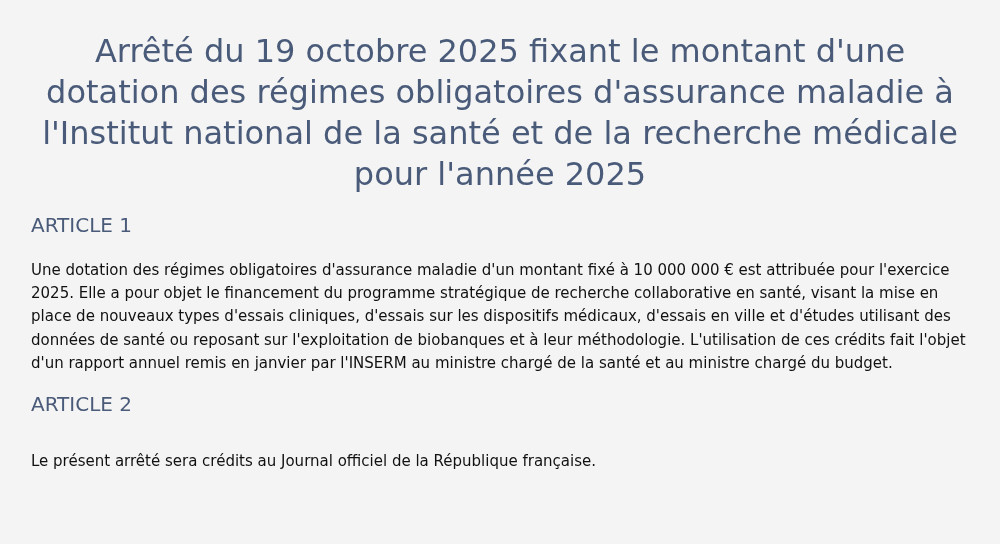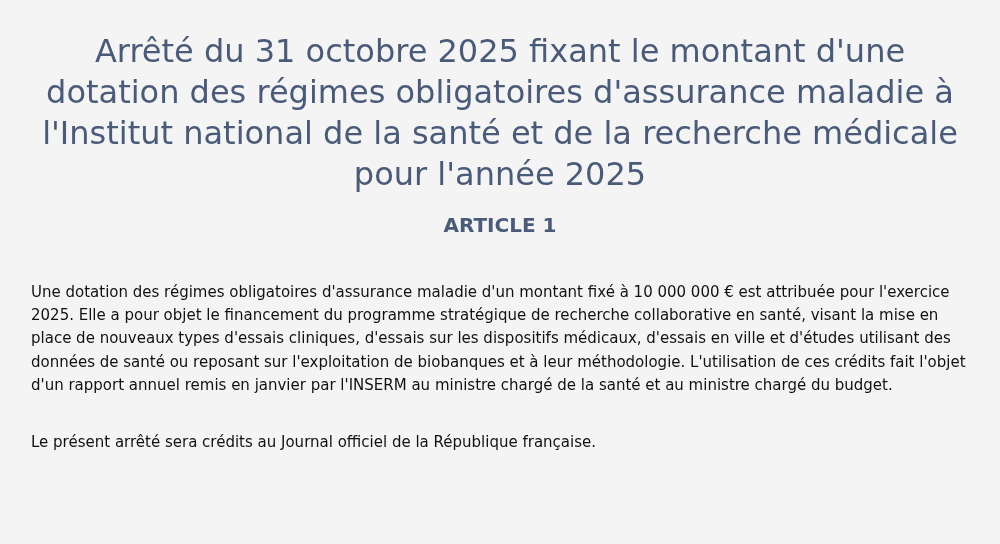--- a/index.html
+++ b/index.html
@@ -21,45 +21,45 @@
     }
     .title {
       margin: 31px 0 0 0;
       font-size: 32px;
       line-height: 41px;
       font-weight: normal;
       text-align: center;
       color: #4a5b7a;
     }
     .article-heading {
-      text-align: center;
-      font-weight: bold;
+      font-weight: normal;
       font-size: 20px;
       line-height: 24px;
       color: #4a5b7a;
       margin: 0;
     }
     .article-heading.a1 { margin-top: 18px; }
     .article-heading.a2 { margin-top: 17px; }
     .article-body {
       font-size: 15px;
       line-height: 23.2px;
       margin: 0;
       color: #111111;
     }
-    .article-body.b1 { margin-top: 44px; }
+    .article-body.b1 { margin-top: 22px; }
     .article-body.b2 { margin-top: 34px; }
   </style>
 </head>
 <body>
 
 <div class="page">
-  <h1 class="title">Arrêté du 31 octobre 2025 fixant le montant d'une dotation des régimes obligatoires d'assurance maladie à l'Institut national de la santé et de la recherche médicale pour l'année 2025</h1>
+  <h1 class="title">Arrêté du 19 octobre 2025 fixant le montant d'une dotation des régimes obligatoires d'assurance maladie à l'Institut national de la santé et de la recherche médicale pour l'année 2025</h1>
 
   <section>
     <h2 class="article-heading a1">ARTICLE 1</h2>
     <p class="article-body b1">Une dotation des régimes obligatoires d'assurance maladie d'un montant fixé à 10 000 000 € est attribuée pour l'exercice 2025. Elle a pour objet le financement du programme stratégique de recherche collaborative en santé, visant la mise en place de nouveaux types d'essais cliniques, d'essais sur les dispositifs médicaux, d'essais en ville et d'études utilisant des données de santé ou reposant sur l'exploitation de biobanques et à leur méthodologie. L'utilisation de ces crédits fait l'objet d'un rapport annuel remis en janvier par l'INSERM au ministre chargé de la santé et au ministre chargé du budget.</p>
   </section>
 
   <section>
+    <h2 class="article-heading a2">ARTICLE 2</h2>
     <p class="article-body b2">Le présent arrêté sera crédits au Journal officiel de la République française.</p>
   </section>
 </div>
 
 </body></html>

